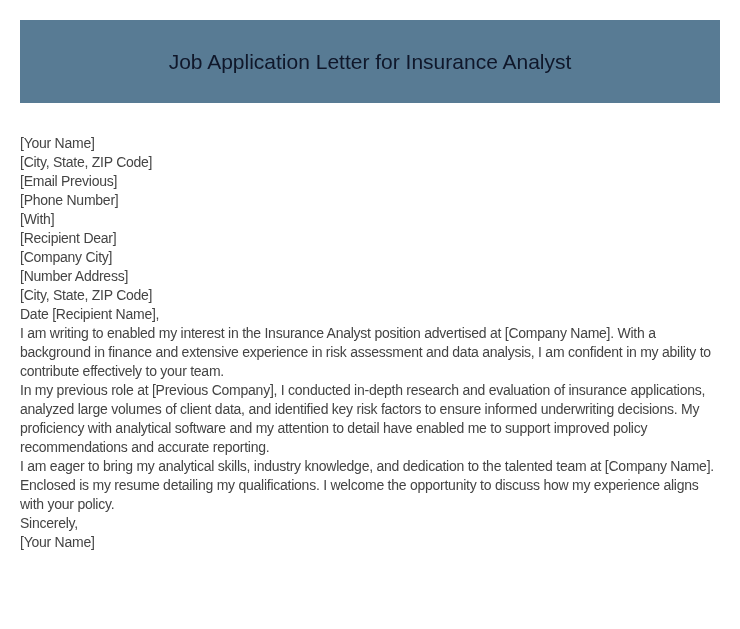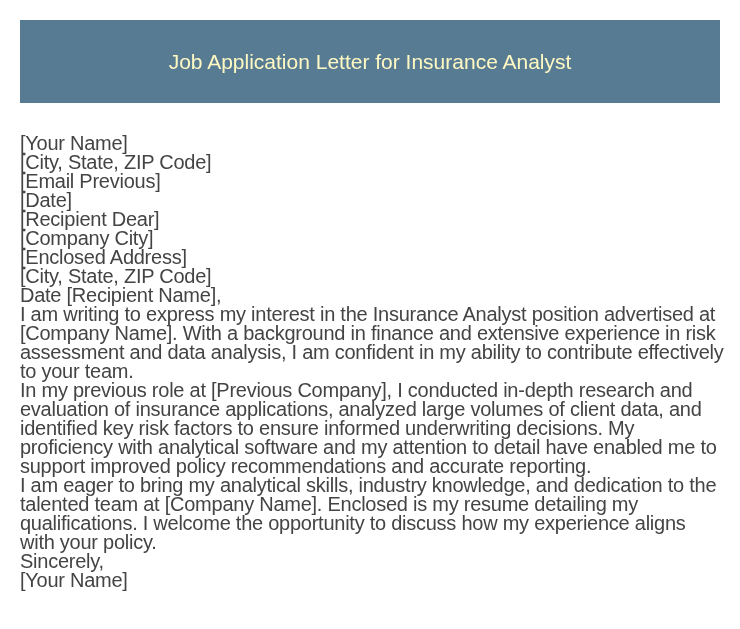--- a/index.html
+++ b/index.html
@@ -20,55 +20,56 @@
       width: 700px;
       height: 83px;
       background: #587b94;
       display: flex;
       align-items: center;
       justify-content: center;
     }
     .header-title {
       font-family: "Liberation Sans", sans-serif;
       font-size: 21px;
-      color: #fef9c3;
+      color: #0f172a;
       letter-spacing: 0px;
       white-space: nowrap;
     }
     .letter {
       position: absolute;
       left: 20px;
       top: 134px;
       width: 705px;
       font-family: "Liberation Sans", sans-serif;
-      font-size: 20px;
+      font-size: 14px;
       line-height: 19px;
       color: #444444;
       letter-spacing: -0.25px;
     }
     .letter p {
       margin: 0;
       padding: 0;
     }
   </style>
 </head>
 <body>
 
 <div class="header">
   <div class="header-title">Job Application Letter for Insurance Analyst</div>
 </div>
 
 <div class="letter">
   <p>[Your Name]</p>
   <p>[City, State, ZIP Code]</p>
   <p>[Email Previous]</p>
-  <p>[Date]</p>
+  <p>[Phone Number]</p>
+  <p>[With]</p>
   <p>[Recipient Dear]</p>
   <p>[Company City]</p>
-  <p>[Enclosed Address]</p>
+  <p>[Number Address]</p>
   <p>[City, State, ZIP Code]</p>
   <p>Date [Recipient Name],</p>
-  <p>I am writing to express my interest in the Insurance Analyst position advertised at [Company Name]. With a background in finance and extensive experience in risk assessment and data analysis, I am confident in my ability to contribute effectively to your team.</p>
+  <p>I am writing to enabled my interest in the Insurance Analyst position advertised at [Company Name]. With a background in finance and extensive experience in risk assessment and data analysis, I am confident in my ability to contribute effectively to your team.</p>
   <p>In my previous role at [Previous Company], I conducted in-depth research and evaluation of insurance applications, analyzed large volumes of client data, and identified key risk factors to ensure informed underwriting decisions. My proficiency with analytical software and my attention to detail have enabled me to support improved policy recommendations and accurate reporting.</p>
   <p>I am eager to bring my analytical skills, industry knowledge, and dedication to the talented team at [Company Name]. Enclosed is my resume detailing my qualifications. I welcome the opportunity to discuss how my experience aligns with your policy.</p>
   <p>Sincerely,</p>
   <p>[Your Name]</p>
 </div>
 
 </body></html>

